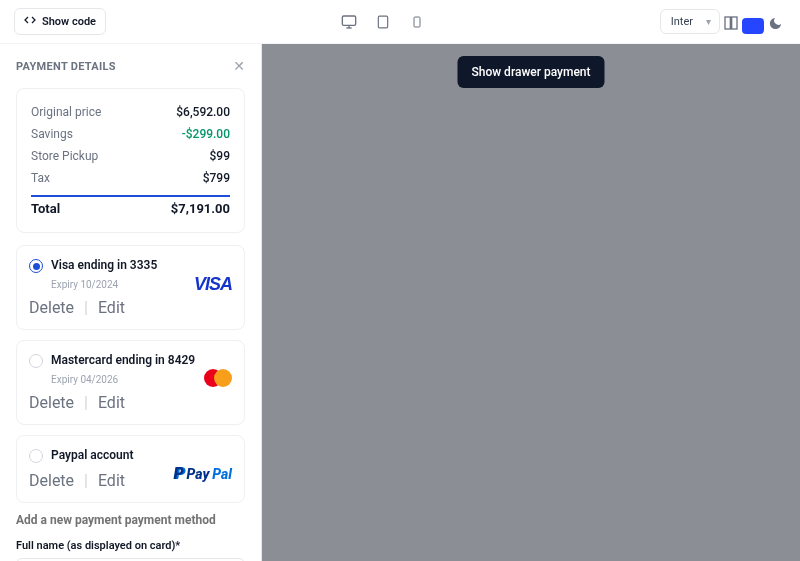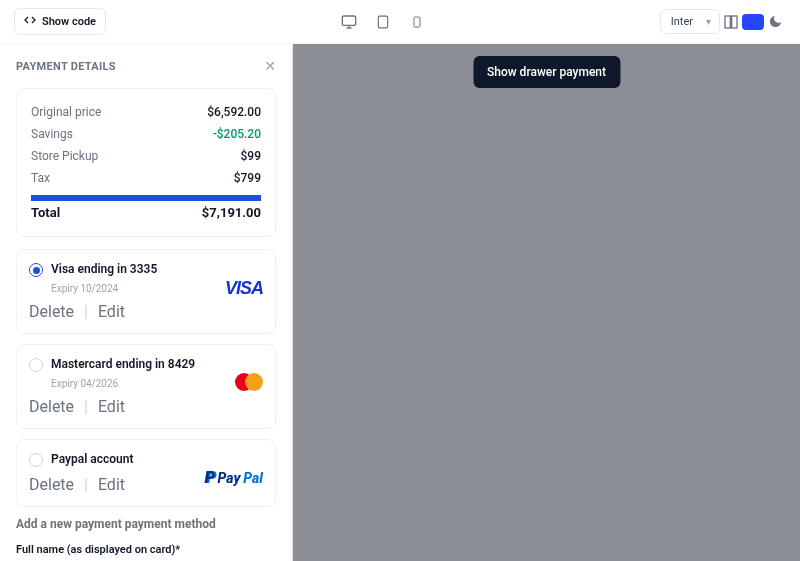--- a/index.html
+++ b/index.html
@@ -1,35 +1,35 @@
 <!DOCTYPE html>
 <html><head>
 <meta charset="utf-8">
 <style>
   * { box-sizing: border-box; margin: 0; padding: 0; font-family: -apple-system, BlinkMacSystemFont, "Segoe UI", Roboto, "Helvetica Neue", Arial, sans-serif; }
   body { background: #f9fafb; color: #111827; font-size: 13px; width: 800px; height: 561px; overflow: hidden; }
   .topbar { height: 44px; display: flex; align-items: center; padding: 0 14px; border-bottom: 1px solid #f3f4f6; background: #fff; }
   .showcode { display: inline-flex; align-items: center; gap: 6px; border: 1px solid #e5e7eb; border-radius: 6px; padding: 5px 9px; font-size: 11px; font-weight: 600; color: #111827; cursor: pointer; }
   .center-group { margin: 0 auto; display: flex; gap: 12px; }
   .device-btn { width: 22px; height: 22px; display: inline-flex; align-items: center; justify-content: center; color: #6b7280; cursor: pointer; }
-  .right-group { display: flex; align-items: center; }
+  .right-group { display: flex; align-items: flex-end; }
   .select { border: 1px solid #e5e7eb; border-radius: 6px; padding: 5px 26px 5px 10px; font-size: 11px; color: #374151; background: #fff; position: relative; cursor: pointer; }
   .select .chev { position: absolute; right: 8px; top: 6px; color: #9ca3af; font-size: 10px; }
   .iconbtn { width: 22px; height: 22px; border-radius: 5px; display: inline-flex; align-items: center; justify-content: center; color: #6b7280; cursor: pointer; }
   .blue-pill { width: 22px; height: 16px; border-radius: 4px; background: #2545ff; display: inline-block; cursor: pointer; }
   .canvas { display: flex; height: calc(100% - 44px); }
-  .drawer { width: 293px; background: #fff; border-right: 1px solid #e5e7eb; overflow-y: auto; padding: 14px 16px 40px; }
+  .drawer { width: 262px; background: #fff; border-right: 1px solid #e5e7eb; overflow-y: auto; padding: 14px 16px 40px; }
   .drawer::-webkit-scrollbar { width: 0; }
   .drawer-h { display: flex; justify-content: space-between; align-items: center; margin-bottom: 14px; }
   .drawer-h h2 { font-size: 11px; font-weight: 700; letter-spacing: .3px; color: #6b7280; }
   .closebtn { color: #9ca3af; cursor: pointer; font-size: 14px; }
   .summary { border: 1px solid #eef0f3; border-radius: 8px; padding: 12px 14px; margin-bottom: 12px; }
   .row { display: flex; justify-content: space-between; font-size: 12px; padding: 4px 0; }
   .row .label { color: #6b7280; }
-  .row.total { border-top: 6px solid #1d4ed8; margin-top: 6px; }
+  .row.total { border-top: 2px solid #1d4ed8; margin-top: 6px; }
   .row.total .label, .row.total .val { font-weight: 700; color: #111827; font-size: 13px; }
   .val { color: #111827; font-weight: 500; }
   .val.green { color: #059669; }
   .card { border: 1px solid #eef0f3; border-radius: 8px; padding: 12px; margin-bottom: 10px; position: relative; }
   .cardrow { display: flex; align-items: flex-start; gap: 8px; }
   .radio { width: 14px; height: 14px; border-radius: 50%; border: 1.5px solid #d1d5db; margin-top: 1px; cursor: pointer; flex-shrink: 0; display: inline-flex; align-items: center; justify-content: center; }
   .radio.sel { border-color: #1d4ed8; }
   .radio.sel::after { content: ""; width: 7px; height: 7px; background: #1d4ed8; border-radius: 50%; }
   .cardtitle { font-size: 12px; font-weight: 600; color: #111827; }
   .cardsub { font-size: 10px; color: #9ca3af; margin-top: 7px; }
@@ -114,21 +114,21 @@
       <span class="closebtn">✕</span>
     </div>
 
     <div class="summary">
       <div class="row">
         <span class="label">Original price</span>
         <span class="val">$6,592.00</span>
       </div>
       <div class="row">
         <span class="label">Savings</span>
-        <span class="val green">-$205.20</span>
+        <span class="val green">-$299.00</span>
       </div>
       <div class="row">
         <span class="label">Store Pickup</span>
         <span class="val">$99</span>
       </div>
       <div class="row">
         <span class="label">Tax</span>
         <span class="val">$799</span>
       </div>
       <div class="row total">

